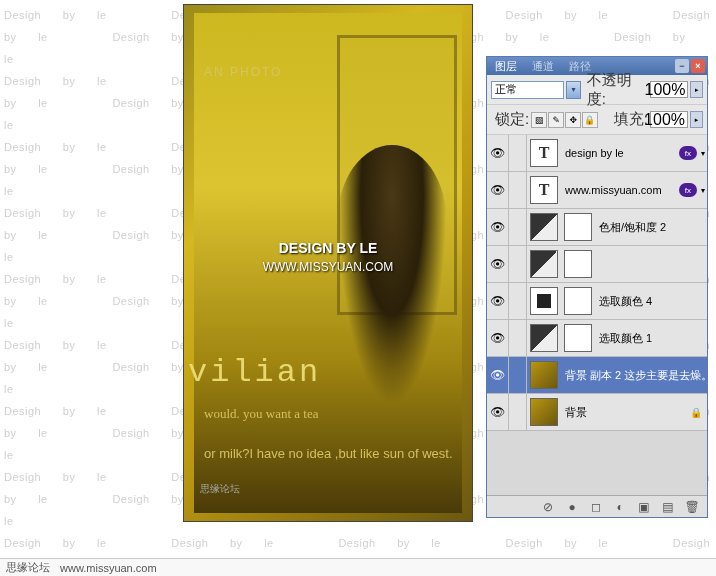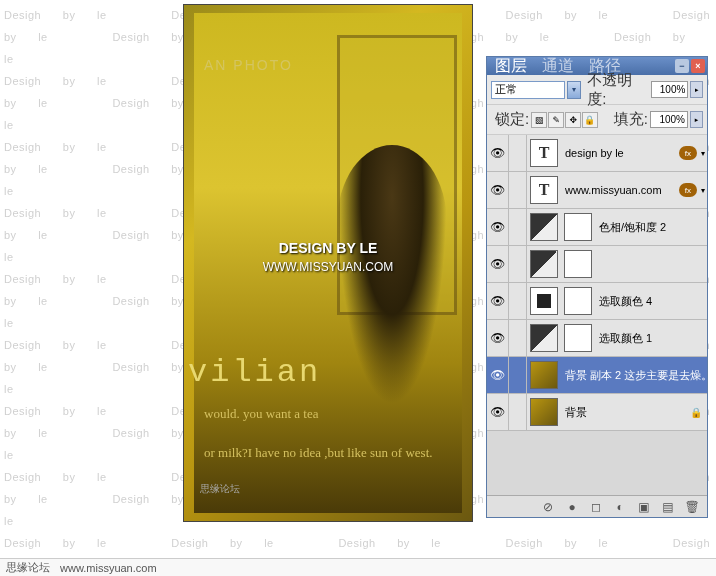--- a/index.html
+++ b/index.html
@@ -2,60 +2,60 @@
 <html><head>
 <meta charset="utf-8">
 <style>
 *{margin:0;padding:0;box-sizing:border-box;font-family:"Microsoft YaHei",SimSun,sans-serif;font-size:11px}
 body{width:716px;height:576px;background:#fff;position:relative;overflow:hidden}
 .bg-pattern{position:absolute;inset:0;background:#fff;color:#d0d0d0;line-height:22px;letter-spacing:0.5px;word-spacing:18px;padding:4px;white-space:pre-wrap;overflow:hidden}
 .canvas{position:absolute;left:183px;top:4px;width:290px;height:518px;background:linear-gradient(135deg,#9a8a1a 0%,#d4b820 30%,#b89510 60%,#6b5810 100%);border:1px solid #444}
 .canvas::before{content:"";position:absolute;left:10px;top:8px;right:10px;bottom:8px;background:linear-gradient(180deg,#cdb820 0%,#dcc430 35%,#a08510 70%,#4a3a08 100%)}
 .window-frame{position:absolute;right:15px;top:30px;width:120px;height:280px;border:3px solid rgba(60,40,10,0.4);background:rgba(200,180,40,0.3)}
 .figure{position:absolute;right:25px;top:140px;width:110px;height:260px;background:radial-gradient(ellipse at 50% 20%,#4a3815 0%,#2a2008 40%,transparent 70%);border-radius:50% 50% 20% 20%/30% 30% 10% 10%}
-.brand-top{position:absolute;top:52px;left:20px;color:#d4c560;font-size:14px;letter-spacing:2px}
+.brand-top{position:absolute;top:60px;left:20px;color:#d4c560;font-size:12px;letter-spacing:2px}
 .wm{position:absolute;top:235px;left:50%;transform:translateX(-50%);color:#fff;font-size:14px;font-weight:bold;text-shadow:1px 1px 2px #000;text-align:center;white-space:nowrap}
 .wm2{position:absolute;top:255px;left:50%;transform:translateX(-50%);color:#fff;font-size:12px;text-shadow:1px 1px 2px #000;white-space:nowrap}
 .title-text{position:absolute;bottom:130px;left:4px;color:#e8d870;font-size:32px;font-family:Liberation Mono, monospace;letter-spacing:3px}
 .sub1{position:absolute;bottom:99px;left:20px;color:#d4c060;font-size:13px;font-family:serif}
-.sub2{position:absolute;bottom:60px;left:20px;color:#d4c060;font-size:13px;font-family:Liberation Serif, serif}
+.sub2{position:absolute;bottom:60px;left:20px;color:#d4c060;font-size:13px;font-family:Liberation Sans, sans-serif}
 .forum-tag{position:absolute;bottom:25px;left:16px;color:#aaa;font-size:10px}
 
 .panel{position:absolute;right:8px;top:56px;width:222px;height:462px;background:#e8e8e8;border:1px solid #5a7aa8}
 .titlebar{height:18px;background:linear-gradient(#6a8fc8,#4a6fa8);display:flex;align-items:center;padding:0 2px;gap:3px}
-.tab{color:#fff;font-size:16px;padding:0 6px;height:16px;display:flex;align-items:center}
+.tab{color:#fff;font-size:11px;padding:0 6px;height:16px;display:flex;align-items:center}
 .tab.inactive{color:#c8d4e8}
 .win-btns{margin-left:auto;display:flex;gap:2px}
 .win-btn{width:14px;height:14px;display:flex;align-items:center;justify-content:center;border-radius:2px;font-size:9px;font-weight:bold}
 .win-min{background:#b8c8e0;color:#2a4a7a}
 .win-close{background:#e06050;color:#fff}
 
 .row1,.row2{height:30px;background:#e8e8e8;display:flex;align-items:center;padding:0 4px;gap:2px;border-bottom:1px solid #ccc}
 .select{width:76px;height:18px;border:1px solid #7a9ac8;background:#fff;display:flex;align-items:center;padding:0 3px;font-size:11px}
 .drop-arrow{width:15px;height:18px;background:linear-gradient(#c8d8f0,#8aabda);border:1px solid #6a8ab8;display:flex;align-items:center;justify-content:center;color:#2a4a7a;font-size:8px}
 .lbl{font-size:15px;color:#333;margin-left:4px}
-.pct-box{width:38px;height:17px;border:1px solid #999;background:#fff;display:flex;align-items:center;justify-content:flex-end;padding:7px 2px;font-size:10px}
+.pct-box{width:38px;height:17px;border:1px solid #999;background:#fff;display:flex;align-items:center;justify-content:flex-end;padding:7px 2px;font-size:16px}
 .pct-arrow{width:13px;height:17px;background:#d0d8e8;border:1px solid #8a9ab8;display:flex;align-items:center;justify-content:center;font-size:7px}
 .lock-icons{display:flex;gap:1px;align-items:center}
 .lock-box{width:16px;height:16px;border:1px solid #aaa;background:#f0f0f0;display:flex;align-items:center;justify-content:center;font-size:9px}
 
 .layers{height:380px;overflow-y:auto;background:#d8d8d8}
 .layer{height:37px;display:flex;align-items:center;border-bottom:1px solid #bbb;background:#e4e4e4}
 .layer.sel{background:#5a7ac0;color:#fff}
 .eye{width:22px;height:100%;border-right:1px solid #bbb;display:flex;align-items:center;justify-content:center;font-size:12px}
 .link-col{width:18px;height:100%;border-right:1px solid #bbb}
 .thumb{width:28px;height:28px;margin:0 3px;border:1px solid #666;background:#fff;position:relative;flex-shrink:0}
 .thumb.text{color:#333;display:flex;align-items:center;justify-content:center;font-size:16px;font-weight:bold;font-family:serif}
 .thumb.adj{background:linear-gradient(135deg,#333 0%,#333 50%,#eee 50%,#eee 100%)}
 .thumb.mask{background:#fff}
 .thumb.mask2{background:#fff;position:relative}
 .thumb.mask2::after{content:"";position:absolute;inset:6px;background:#222}
 .thumb.img{background:linear-gradient(135deg,#b89510,#6b5810)}
 .layer-name{flex:1;font-size:11px;padding-left:4px;white-space:nowrap;overflow:hidden}
-.fx{margin-right:4px;width:18px;height:14px;border-radius:7px;background:#a16207;color:#fff;font-size:8px;display:flex;align-items:center;justify-content:center}
+.fx{margin-right:4px;width:18px;height:14px;border-radius:7px;background:#4c1d95;color:#fff;font-size:8px;display:flex;align-items:center;justify-content:center}
 .lock-badge{margin-right:4px;font-size:10px}
 .tri{margin-right:2px;font-size:8px}
 
 .footer{position:absolute;bottom:0;left:0;right:0;height:22px;background:#e0e0e0;border-top:1px solid #aaa;display:flex;align-items:center;justify-content:flex-end;gap:6px;padding:0 6px}
 .ft-icon{width:18px;height:18px;display:flex;align-items:center;justify-content:center;color:#555;font-size:12px}
 
 .bottom-bar{position:absolute;bottom:0;left:0;right:0;height:18px;background:#f8f8f8;border-top:1px solid #ccc;display:flex;align-items:center;padding:0 6px;gap:10px;font-size:11px;color:#555}
 </style>
 </head>
 <body>

